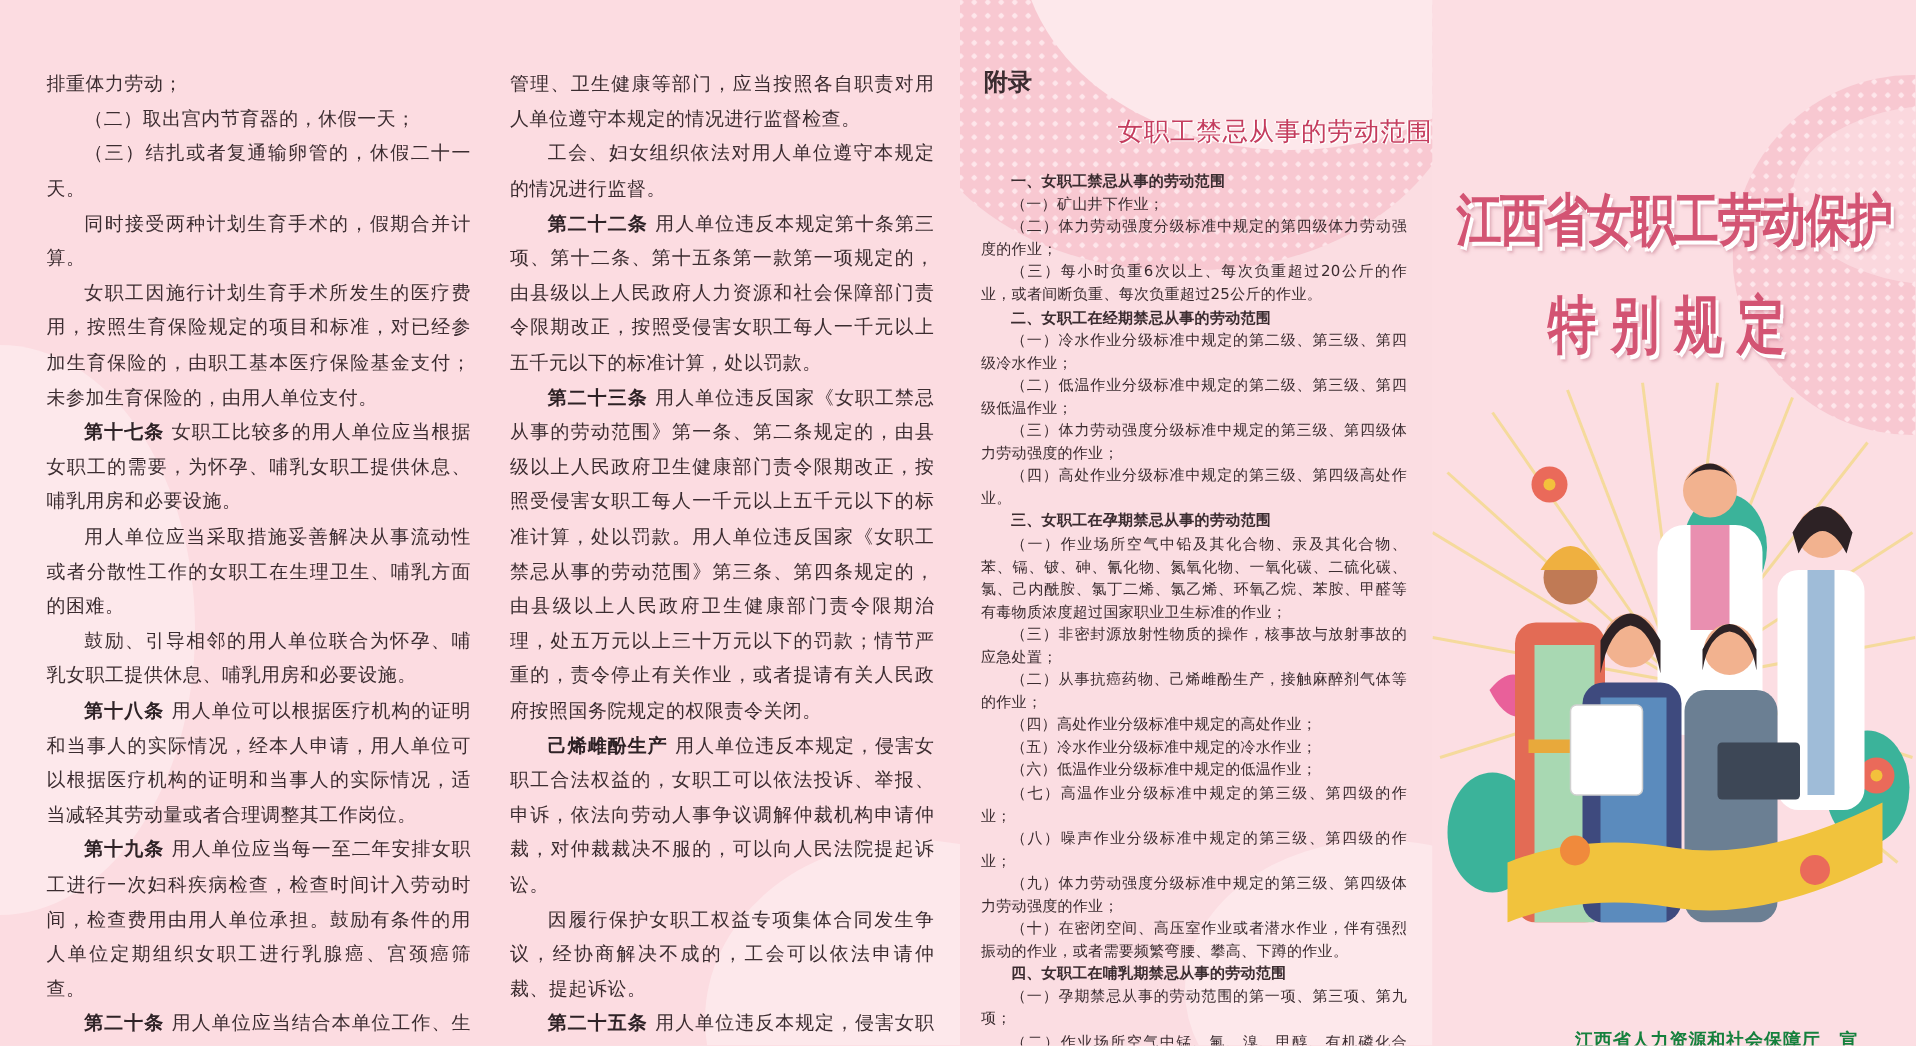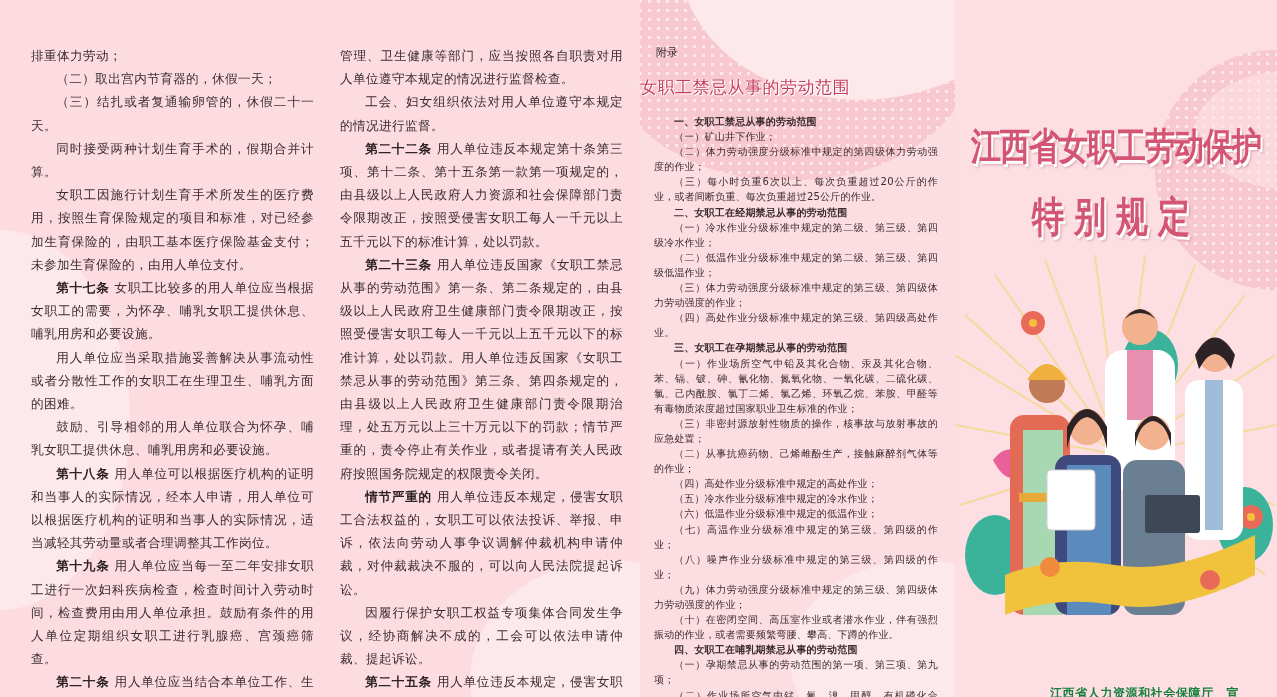--- a/index.html
+++ b/index.html
@@ -35,25 +35,25 @@
   }
   #col-1 { left: 31px; width: 283px; }
   #col-2 { left: 340px; width: 283px; }
   .col p { text-indent: 2em; }
   .col p.noindent { text-indent: 0; }
   .col b { font-weight: bold; color: #2e2226; }
 
   
   #appendix-tag {
     position: absolute; left: 656px; top: 45px;
-    font-size: 11px; font-weight: normal; color: #3b2c30;
+    font-size: 16px; font-weight: bold; color: #3b2c30;
   }
   #appendix-title {
     position: absolute; left: 640px; width: 315px; top: 76px;
-    text-align: left; font-family: "DejaVu Serif", "Liberation Serif", serif;
+    text-align: right; font-family: "DejaVu Serif", "Liberation Serif", serif;
     font-size: 17px; color: #c43d5e; letter-spacing: 0.5px;
     text-shadow: 1px 1px 0 #fff, -1px 0 0 #fff;
   }
   #appendix-body {
     position: absolute; left: 654px; width: 284px; top: 114px;
     font-size: 10px; line-height: 15.1px; color: #3b2c30; text-align: justify;
     letter-spacing: 0.2px;
   }
   #appendix-body p { text-indent: 2em; }
   #appendix-body p.head { font-weight: bold; }
@@ -92,21 +92,21 @@
     <p><span>鼓励、引导相邻的用人单位联合为怀孕、哺乳女职工提供休息、哺乳用房和必要设施。</span></p>
     <p><b>第十八条  </b><span>用人单位可以根据医疗机构的证明和当事人的实际情况，经本人申请，用人单位可以根据医疗机构的证明和当事人的实际情况，适当减轻其劳动量或者合理调整其工作岗位。</span></p>
     <p><b>第十九条  </b><span>用人单位应当每一至二年安排女职工进行一次妇科疾病检查，检查时间计入劳动时间，检查费用由用人单位承担。鼓励有条件的用人单位定期组织女职工进行乳腺癌、宫颈癌筛查。</span></p>
     <p><b>第二十条  </b><span>用人单位应当结合本单位工作、生产特点，采取有效措施，预防和制止在工作场所对女职工的性骚扰，并及时报告有关部门依法处置。</span></p>
   </div>
 <div class="col" id="col-2">
     <p class="noindent"><span>管理、卫生健康等部门，应当按照各自职责对用人单位遵守本规定的情况进行监督检查。</span></p>
     <p><span>工会、妇女组织依法对用人单位遵守本规定的情况进行监督。</span></p>
     <p><b>第二十二条  </b><span>用人单位违反本规定第十条第三项、第十二条、第十五条第一款第一项规定的，由县级以上人民政府人力资源和社会保障部门责令限期改正，按照受侵害女职工每人一千元以上五千元以下的标准计算，处以罚款。</span></p>
     <p><b>第二十三条  </b><span>用人单位违反国家《女职工禁忌从事的劳动范围》第一条、第二条规定的，由县级以上人民政府卫生健康部门责令限期改正，按照受侵害女职工每人一千元以上五千元以下的标准计算，处以罚款。用人单位违反国家《女职工禁忌从事的劳动范围》第三条、第四条规定的，由县级以上人民政府卫生健康部门责令限期治理，处五万元以上三十万元以下的罚款；情节严重的，责令停止有关作业，或者提请有关人民政府按照国务院规定的权限责令关闭。</span></p>
-    <p><b>情节严重的  </b><span>用人单位违反本规定，侵害女职工合法权益的，女职工可以依法投诉、举报、申诉，依法向劳动人事争议调解仲裁机构申请仲裁，对仲裁裁决不服的，可以向人民法院提起诉讼。</span></p>
+    <p><b>己烯雌酚生产  </b><span>用人单位违反本规定，侵害女职工合法权益的，女职工可以依法投诉、举报、申诉，依法向劳动人事争议调解仲裁机构申请仲裁，对仲裁裁决不服的，可以向人民法院提起诉讼。</span></p>
     <p><span>因履行保护女职工权益专项集体合同发生争议，经协商解决不成的，工会可以依法申请仲裁、提起诉讼。</span></p>
     <p><b>第二十五条  </b><span>用人单位违反本规定，侵害女职工合法权益，造成女职工损害的，依法给予赔偿；用人单位及其直接负责的主管人员和其他直接责任人员构成犯罪的，依法追究刑事责任。</span></p>
   </div>
 
 <div class="panel" id="panel-mid">
   <div class="blob dots" style="left:-40px; top:-120px; width:380px; height:300px; border-radius:45% 55% 50% 50%;"></div>
   <div class="blob soft" style="left:40px; top:-180px; width:360px; height:280px;"></div>
   <div class="blob soft" style="left:150px; top:560px; width:260px; height:200px;"></div>
 </div>
 <div id="appendix-tag">附录</div>

